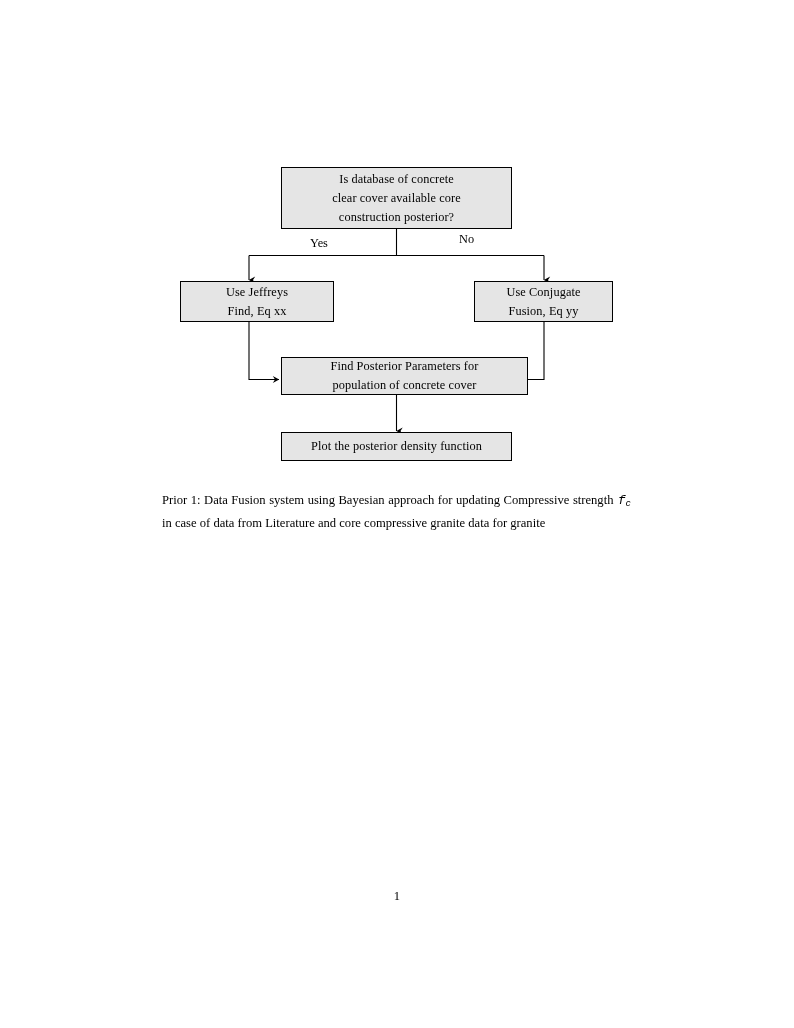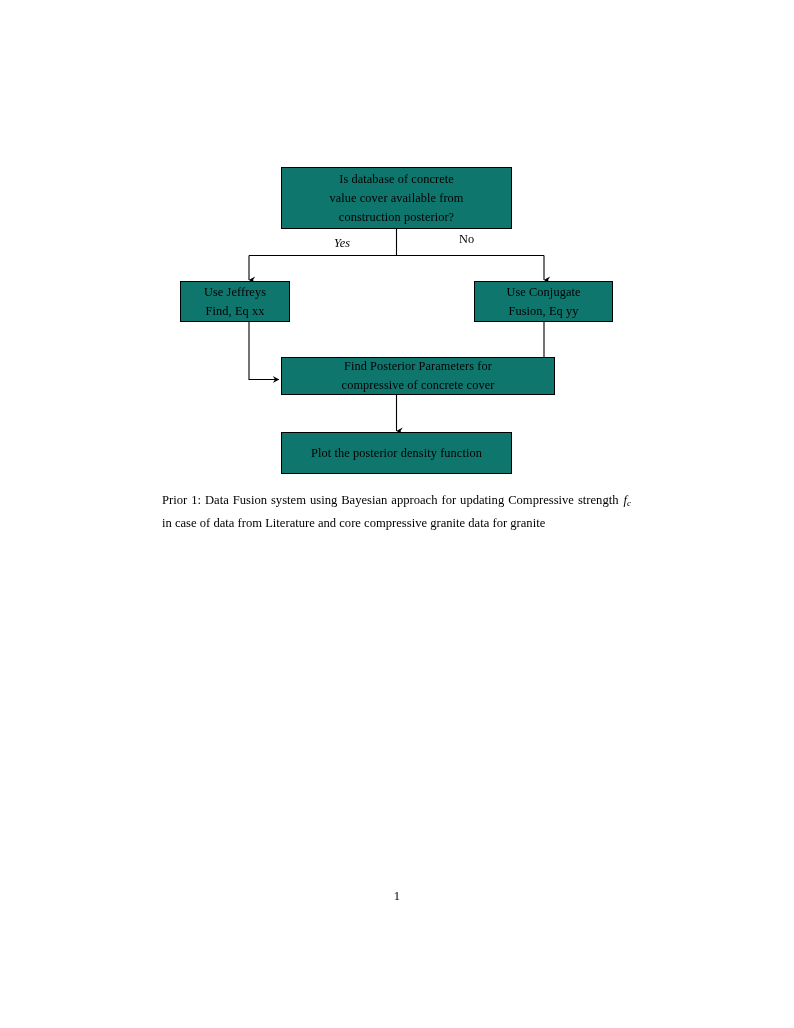--- a/index.html
+++ b/index.html
@@ -27,47 +27,47 @@
     left: 0;
     top: 0;
     width: 794px;
     height: 490px;
   }
 
   .node {
     position: absolute;
     box-sizing: border-box;
     border: 1px solid #000000;
-    background: #0f766e;
+    background: #e5e5e5;
     display: flex;
     flex-direction: column;
     align-items: center;
     justify-content: center;
     text-align: center;
     font-size: 12.3px;
     line-height: 19px;
     letter-spacing: 0.1px;
     z-index: 3;
   }
   .node .line { display: block; white-space: nowrap; }
 
   #node-decision { left: 281px; top: 167px; width: 231px; height: 62px; }
-  #node-jeffreys  { left: 180px; top: 281px; width: 110px; height: 41px; }
+  #node-jeffreys  { left: 180px; top: 281px; width: 154px; height: 41px; }
   #node-conjugate { left: 474px; top: 281px; width: 139px; height: 41px; }
-  #node-posterior { left: 281px; top: 357px; width: 274px; height: 38px; }
-  #node-plot      { left: 281px; top: 432px; width: 231px; height: 42px; }
+  #node-posterior { left: 281px; top: 357px; width: 247px; height: 38px; }
+  #node-plot      { left: 281px; top: 432px; width: 231px; height: 29px; }
 
   .edge-label {
     position: absolute;
     font-size: 12.3px;
     line-height: 15px;
     white-space: nowrap;
     z-index: 3;
   }
-  #label-yes { left: 334px; top: 236px; font-style: italic; }
+  #label-yes { left: 310px; top: 236px; }
   #label-no  { left: 459px; top: 232px; }
 
   #edges {
     position: absolute;
     left: 0; top: 0;
     width: 794px; height: 490px;
     z-index: 1;
   }
 
   
@@ -75,21 +75,21 @@
     position: absolute;
     left: 162px;
     top: 491px;
     width: 470px;
     font-size: 12.6px;
     line-height: 19.6px;
     text-align: justify;
     text-justify: inter-word;
   }
   #caption .mathit {
-    font-family: Liberation Serif, serif;
+    font-family: Liberation Mono, monospace;
     font-style: italic;
     padding: 0 1px;
   }
   #caption .mathit sub {
     font-size: 0.72em;
     font-style: italic;
     vertical-align: -0.26em;
   }
 
   
@@ -147,40 +147,40 @@
         <path d="M544,322 L544,379.5 L514,379.5" stroke="#000000" stroke-width="1.1" fill="none" marker-end="url(#arrowleft)"></path>
       </g>
 
       <g>
         <path d="M396.5,395 L396.5,431" stroke="#000000" stroke-width="1.1" fill="none" marker-end="url(#arrowdown)"></path>
       </g>
     </svg>
 
     <div class="node" id="node-decision">
       <span class="line">Is database of concrete</span>
-      <span class="line">value cover available from</span>
+      <span class="line">clear cover available core</span>
       <span class="line">construction posterior?</span>
     </div>
 
     <div class="edge-label" id="label-yes">Yes</div>
     <div class="edge-label" id="label-no">No</div>
 
     <div class="node" id="node-jeffreys">
       <span class="line">Use Jeffreys</span>
       <span class="line">Find, Eq xx</span>
     </div>
 
     <div class="node" id="node-conjugate">
       <span class="line">Use Conjugate</span>
       <span class="line">Fusion, Eq yy</span>
     </div>
 
     <div class="node" id="node-posterior">
       <span class="line">Find Posterior Parameters for</span>
-      <span class="line">compressive of concrete cover</span>
+      <span class="line">population of concrete cover</span>
     </div>
 
     <div class="node" id="node-plot">
       <span class="line">Plot the posterior density function</span>
     </div>
 
   </div>
 
   <div id="caption"><span>Prior 1:</span> <span>Data Fusion system using Bayesian approach for updating Compressive strength</span> <span class="mathit"><span>f</span><sub>c</sub></span> <span>in case of data from Literature and core compressive granite data for granite</span></div>
 

